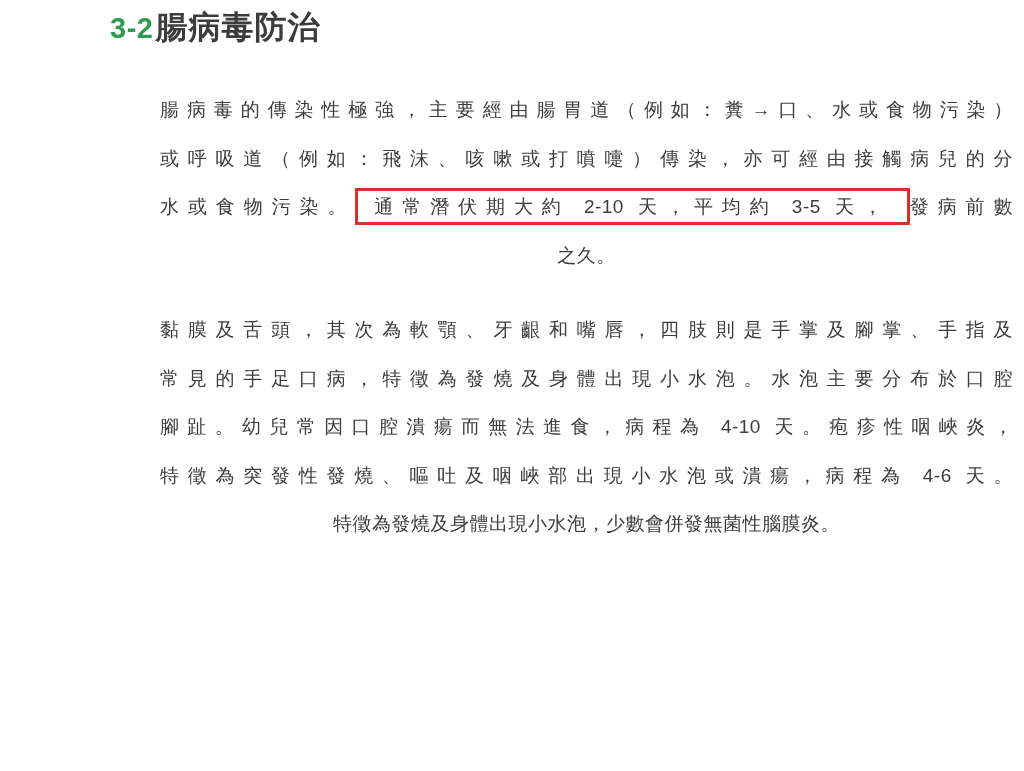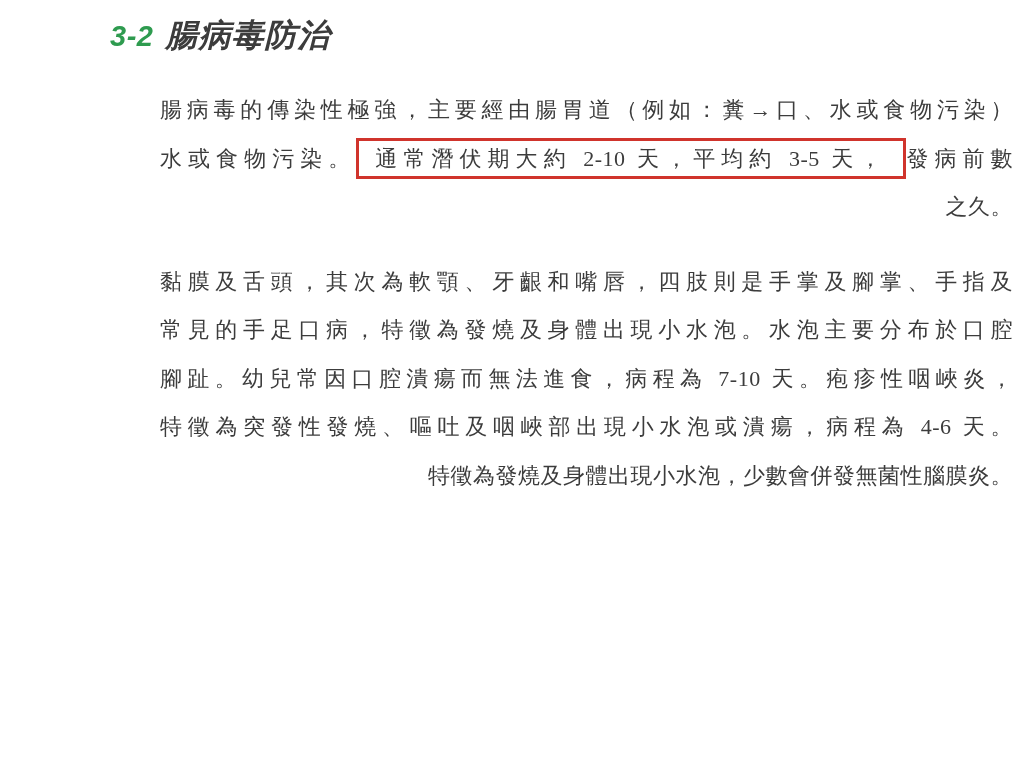--- a/index.html
+++ b/index.html
@@ -13,53 +13,51 @@
   }
   .page {
     position: relative;
     width: 1024px;
     height: 771px;
     background: #ffffff;
   }
   .heading {
     position: absolute;
     left: 110px;
-    top: 14px;
+    top: 6px;
     display: flex;
     align-items: baseline;
-    gap: 12px;
+    gap: 2px;
     white-space: nowrap;
-    font-style: italic;
   }
   .heading .num {
     font-size: 29px;
     font-weight: bold;
     color: var(--accent-green, #2e9b4f);
     letter-spacing: 0.5px;
   }
   .heading .title {
     font-size: 32px;
     font-weight: bold;
     color: var(--text-color, #3c3c3c);
     letter-spacing: 1px;
   }
   .doc-body {
     position: absolute;
     left: 160px;
     top: 86px;
     width: 853px;
     color: var(--text-color, #3c3c3c);
-    font-size: 22px;
+    font-size: 19px;
     line-height: 48.5px;
-    font-family: Liberation Serif, serif;
   }
   .paragraph { margin: 0 0 26px 0; }
   .line {
     height: 48.5px;
-    text-align: right;
+    text-align: center;
     letter-spacing: 0.5px;
   }
   .line.justify {
     text-align: justify;
     text-align-last: justify;
   }
   .seg { white-space: pre-wrap; }
   .seg.hl {
     border: 3px solid var(--hl-color, #d0342c);
     padding: 5px 16px;
@@ -71,24 +69,25 @@
 <body>
 
 <div class="page">
   <div class="heading">
     <span class="num">3-2</span>
     <span class="title">腸病毒防治</span>
   </div>
   <div class="doc-body">
       <div class="paragraph">
         <div class="line justify"><span class="seg">腸病毒的傳染性極強，主要經由腸胃道（例如：糞→口、水或食物污染）</span></div>
+        <div class="line justify"><span class="seg">或呼吸道（例如：飛沫、咳嗽或打噴嚏）傳染，亦可經由接觸病兒的分</span></div>
         <div class="line justify"><span class="seg">水或食物污染。</span><span class="seg hl">通常潛伏期大約 2-10 天，平均約 3-5 天，</span><span class="seg">發病前數</span></div>
         <div class="line"><span class="seg">之久。</span></div>
       </div>
       <div class="paragraph">
         <div class="line justify"><span class="seg">黏膜及舌頭，其次為軟顎、牙齦和嘴唇，四肢則是手掌及腳掌、手指及</span></div>
         <div class="line justify"><span class="seg">常見的手足口病，特徵為發燒及身體出現小水泡。水泡主要分布於口腔</span></div>
-        <div class="line justify"><span class="seg">腳趾。幼兒常因口腔潰瘍而無法進食，病程為 7-10 天。疱疹性咽峽炎，</span></div>
+        <div class="line justify"><span class="seg">腳趾。幼兒常因口腔潰瘍而無法進食，病程為 4-10 天。疱疹性咽峽炎，</span></div>
         <div class="line justify"><span class="seg">特徵為突發性發燒、嘔吐及咽峽部出現小水泡或潰瘍，病程為 4-6 天。</span></div>
         <div class="line"><span class="seg">特徵為發燒及身體出現小水泡，少數會併發無菌性腦膜炎。</span></div>
       </div>
     </div>
 </div>
 
 </body></html>

